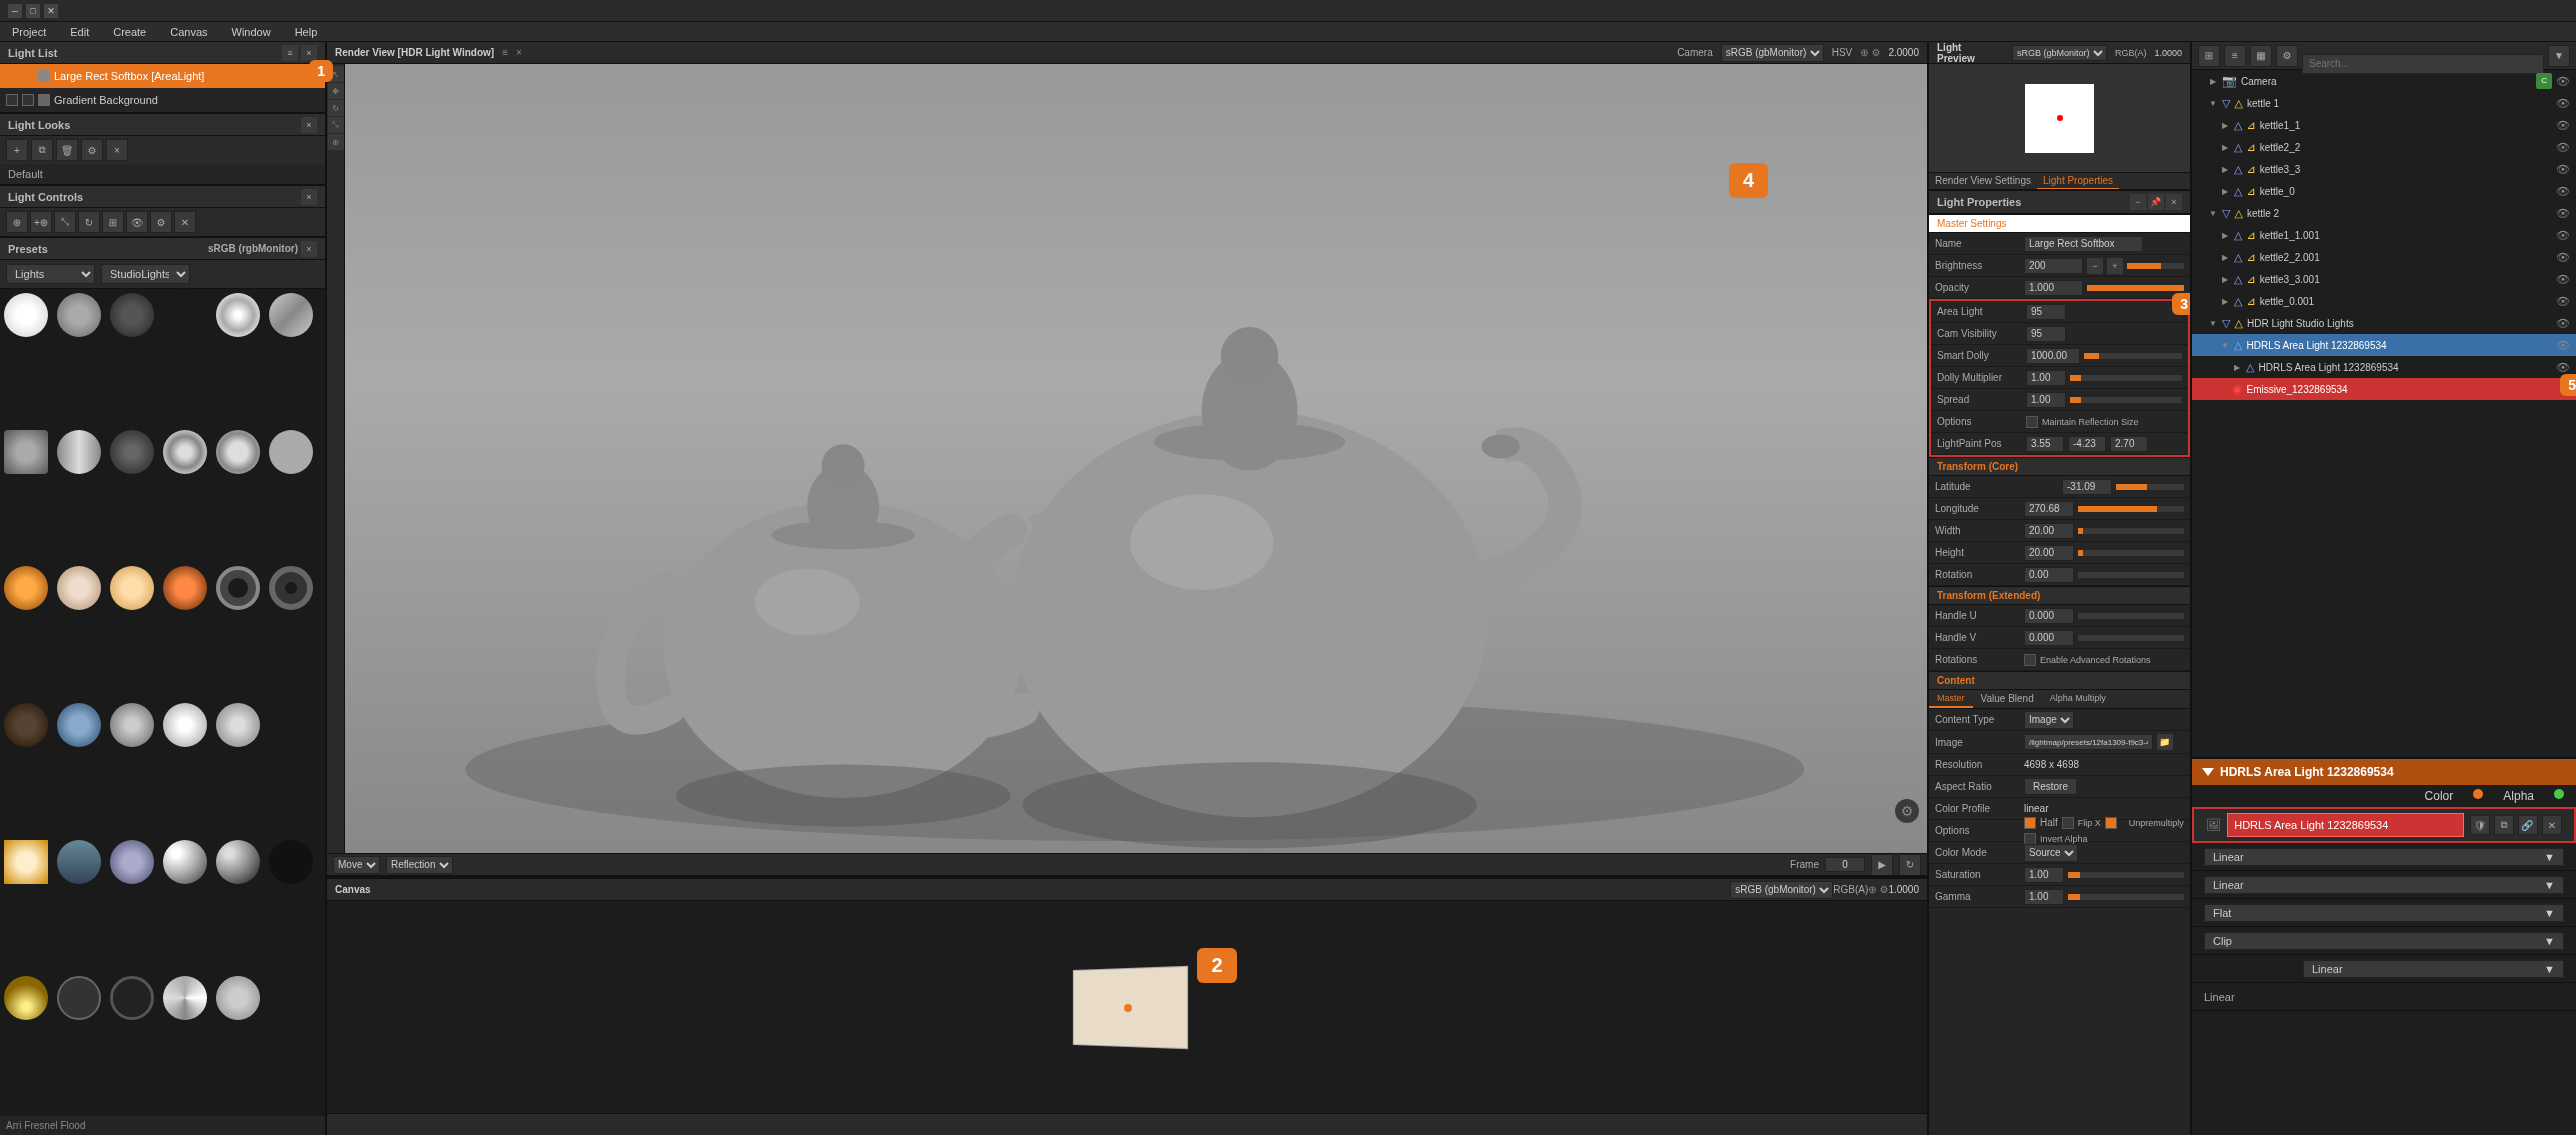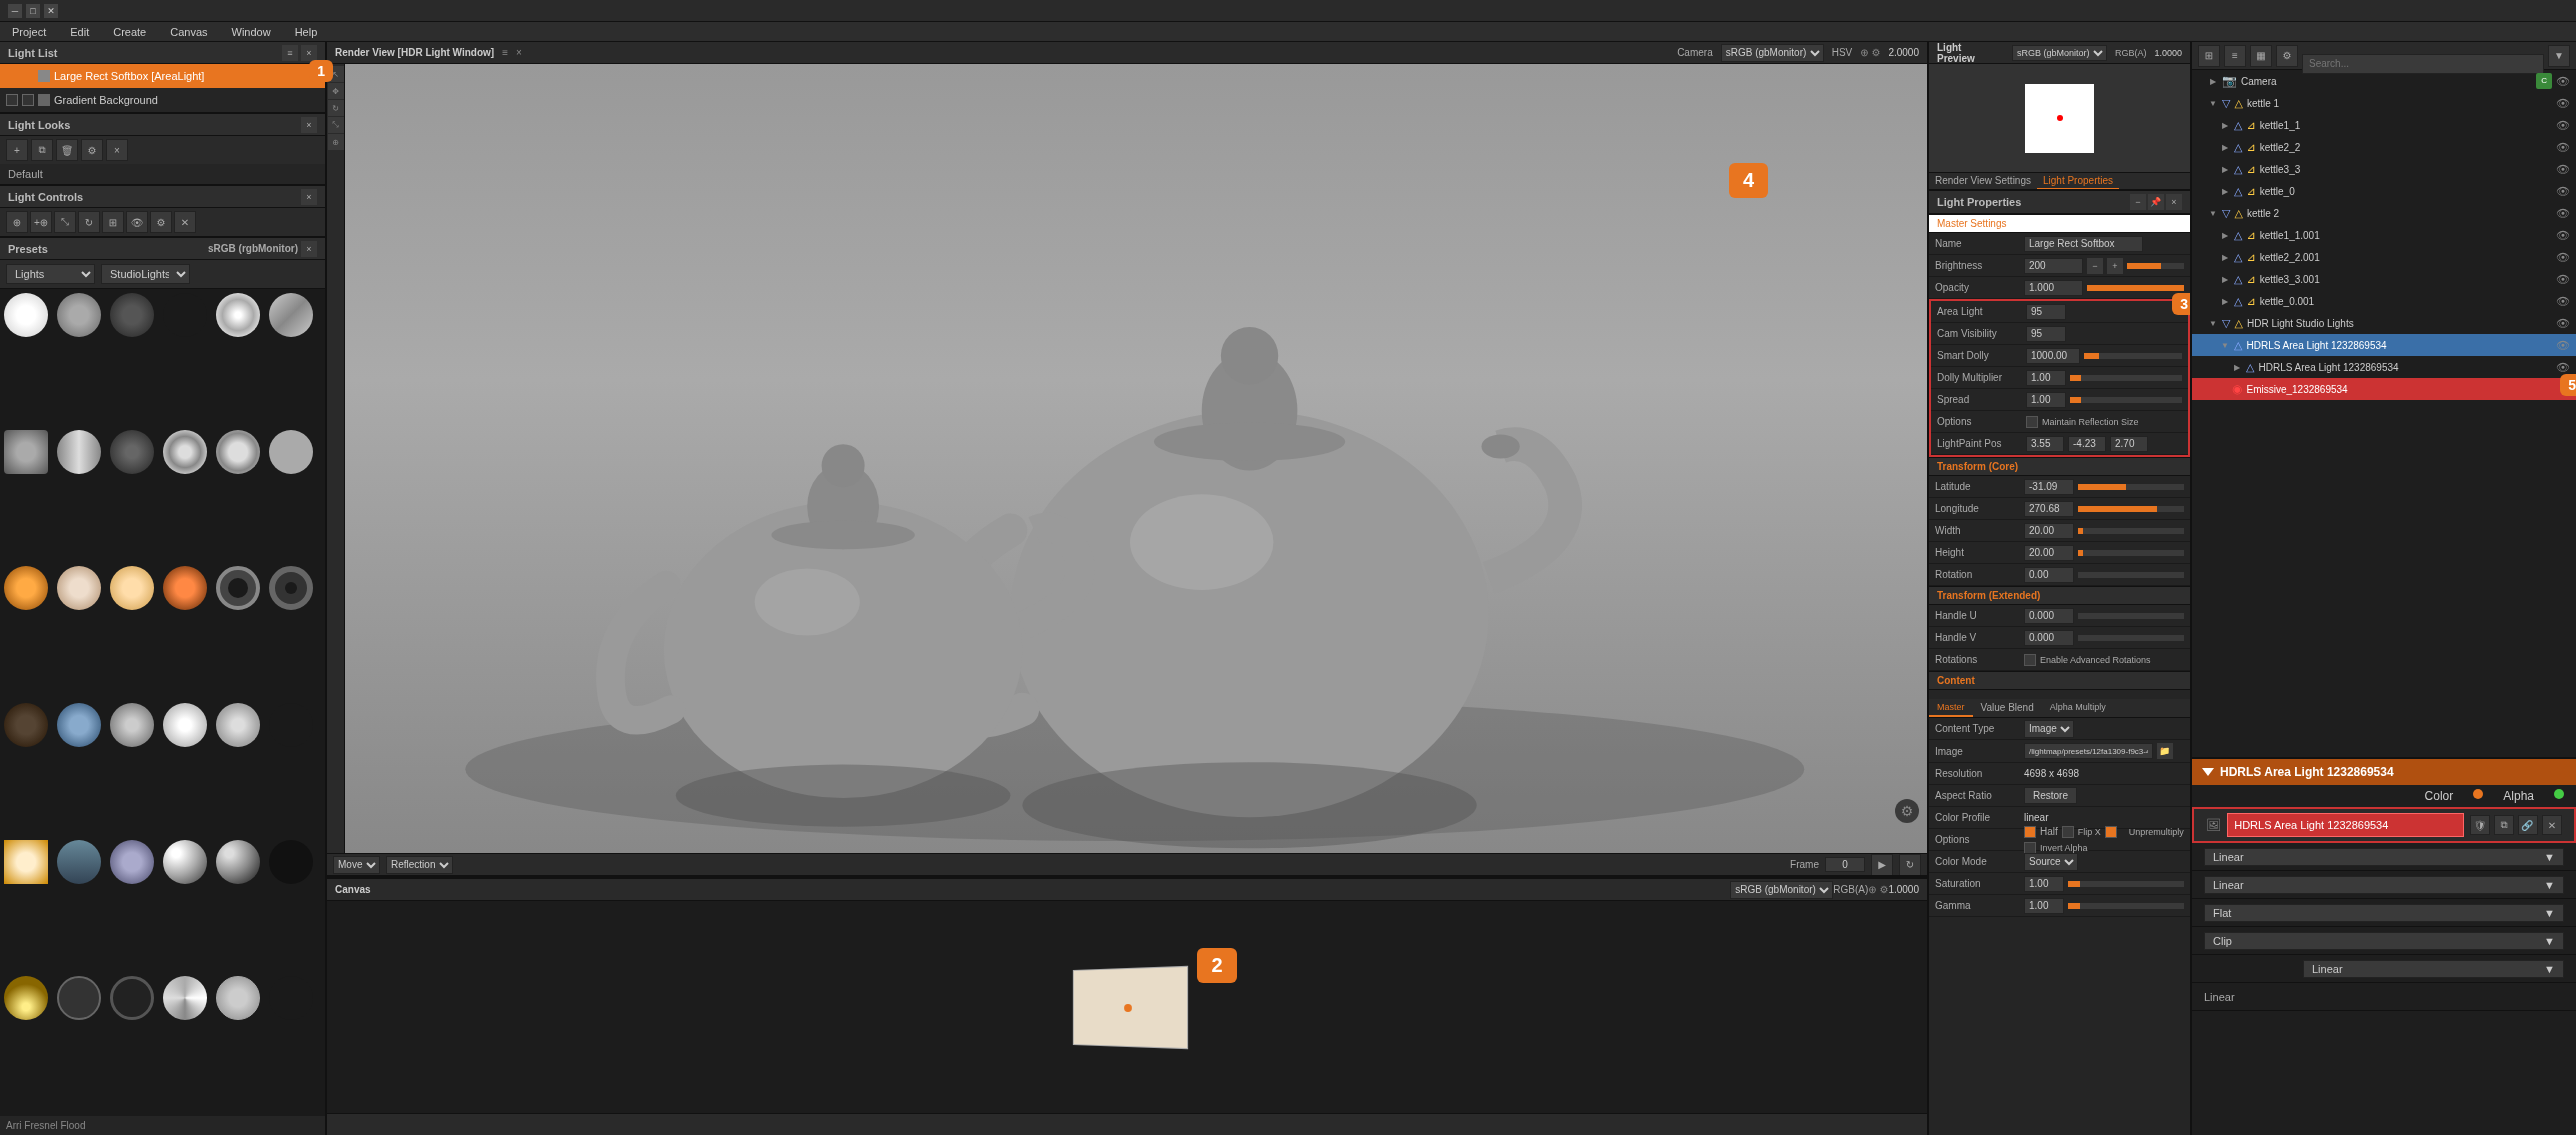--- a/index.html
+++ b/index.html
@@ -1058,21 +1058,21 @@
       </div>
     </div>
 
     <div class="props-section-header" style="font-size:10px; color:#e87520;">
       <span>Transform (Core)</span>
     </div>
 
     <div class="prop-row">
       <span class="prop-label">Latitude</span>
       <div class="prop-value">
-        <input class="prop-input" type="text" value="-31.09" style="width: 50px;">
+        <input class="prop-input" type="text" value="-31.09" style="width: 50px; margin-left: 38px;">
         <div class="slider-track" style="flex:1; background:linear-gradient(to right, #e87520 45%, #3a3a3a 45%);"></div>
       </div>
     </div>
 
     <div class="prop-row">
       <span class="prop-label">Longitude</span>
       <div class="prop-value">
         <input class="prop-input" type="text" value="270.68" style="width: 50px;">
         <div class="slider-track" style="flex:1; background:linear-gradient(to right, #e87520 75%, #3a3a3a 75%);"></div>
       </div>
@@ -1127,21 +1127,21 @@
       <div class="prop-value">
         <div class="prop-checkbox"></div>
         <span style="font-size:9px; color:#aaa;">Enable Advanced Rotations</span>
       </div>
     </div>
 
     <div class="props-section-header" style="font-size:10px; color:#e87520;">
       <span>Content</span>
     </div>
 
-    <div style="display:flex; background:#2a2a2a; border-bottom:1px solid #111;margin-top:9px;">
+    <div style="display:flex; background:#2a2a2a; border-bottom:1px solid #111;">
       <div style="padding:3px 8px; font-size:9px; color:#e87520; border-bottom:2px solid #e87520; cursor:pointer;">Master</div>
       <div style="padding:3px 8px; font-size:10px; color:#aaa; cursor:pointer;">Value Blend</div>
       <div style="padding:3px 8px; font-size:9px; color:#aaa; cursor:pointer;">Alpha Multiply</div>
     </div>
 
     <div class="prop-row">
       <span class="prop-label">Content Type</span>
       <div class="prop-value">
         <select style="background:#3a3a3a; border:1px solid #222; color:#ccc; font-size:10px; height:18px;">
           <option>Image</option>

